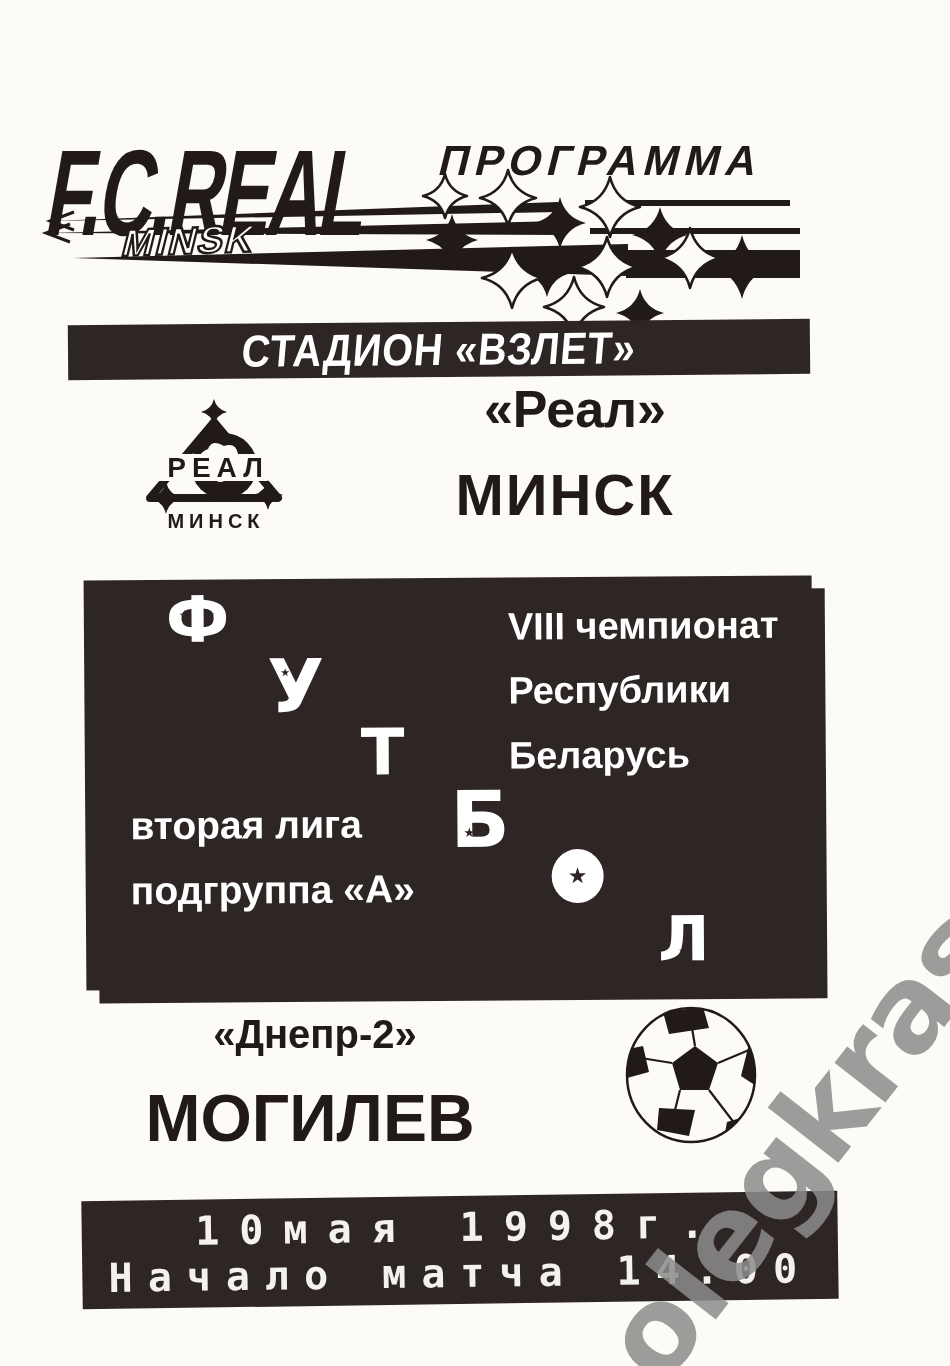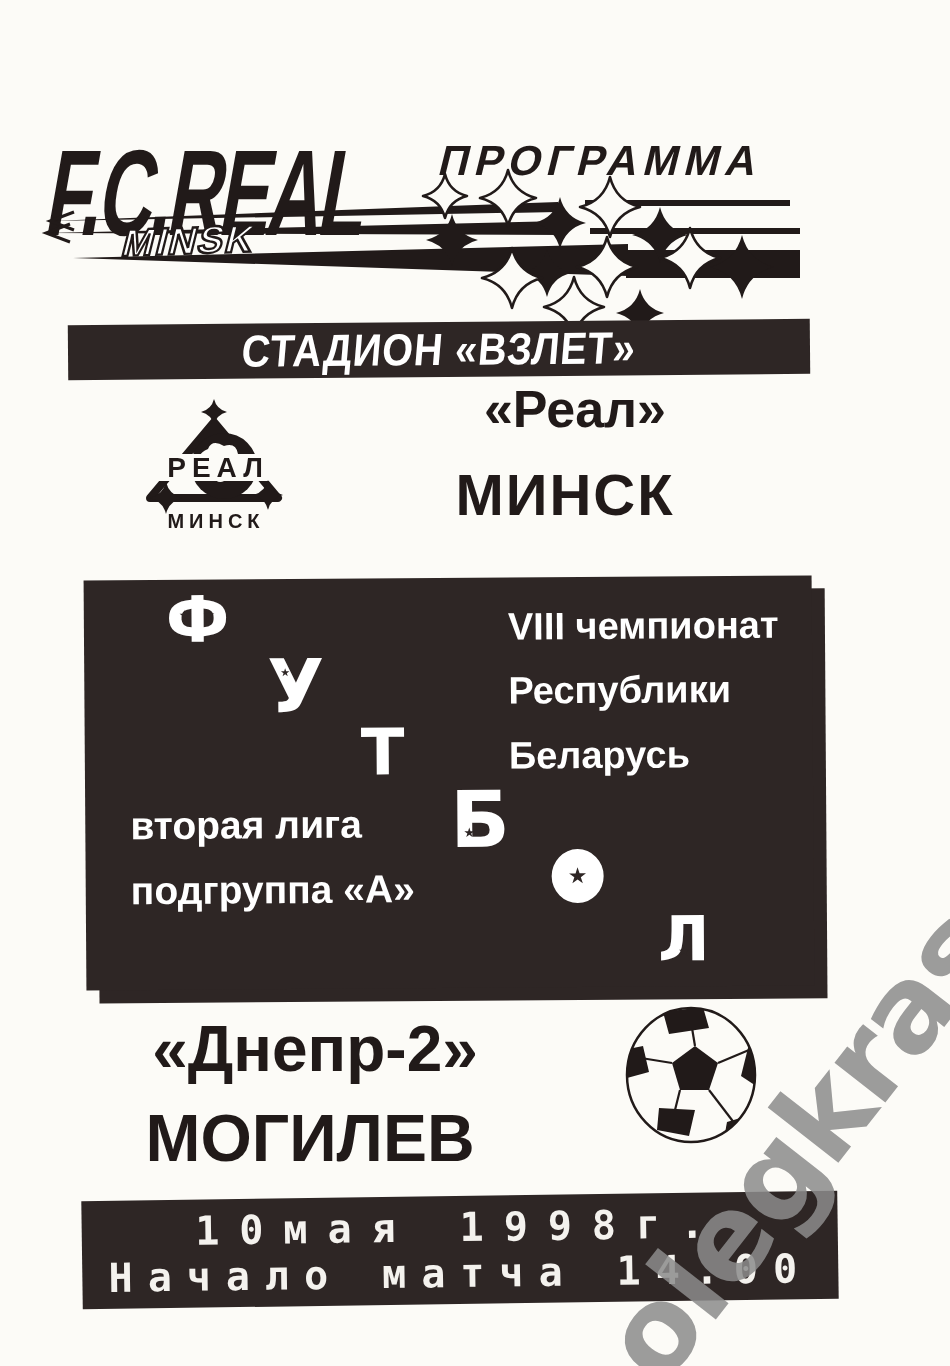--- a/index.html
+++ b/index.html
@@ -43,22 +43,22 @@
   .panel{
     left:85px;top:578px;width:728px;height:410px;background:var(--panel);
     box-shadow:13px 13px 0 0 var(--panel);transform:rotate(-0.4deg);
   }
   .panel .fl{position:absolute;color:#fff;font-family:"DejaVu Sans",sans-serif;font-weight:bold;line-height:1;}
   .panel .star{position:absolute;color:var(--panel);line-height:1;}
   .o-disc{position:absolute;background:#fff;border-radius:50%;display:flex;align-items:center;justify-content:center;}
   .champ-line{position:absolute;left:424px;color:#fff;font-size:38px;font-weight:bold;white-space:nowrap;}
   .league-line{position:absolute;left:45px;color:#fff;font-size:39px;font-weight:bold;white-space:nowrap;}
   
-  .away-name{left:60px;top:1012px;width:510px;text-align:center;font-size:64px;font-weight:bold;white-space:nowrap;}
-  .away-city{left:60px;top:1080px;width:500px;text-align:center;font-size:66px;font-weight:bold;white-space:nowrap;margin-top:20px;}
+  .away-name{left:60px;top:1012px;width:510px;text-align:center;font-size:40px;font-weight:bold;white-space:nowrap;}
+  .away-city{left:60px;top:1080px;width:500px;text-align:center;font-size:66px;font-weight:bold;white-space:nowrap;}
   .ball-svg{left:623px;top:1004px;}
   
   .schedule-banner{
     left:82px;top:1196px;width:756px;height:108px;background:var(--panel);
     transform:rotate(-0.8deg);display:flex;flex-direction:column;align-items:center;justify-content:center;gap:6px;
   }
   .schedule-banner .ln{
     color:#f4f2ee;font-family:"DejaVu Sans Mono",monospace;font-weight:bold;
     font-size:40px;line-height:1;white-space:nowrap;
   }

